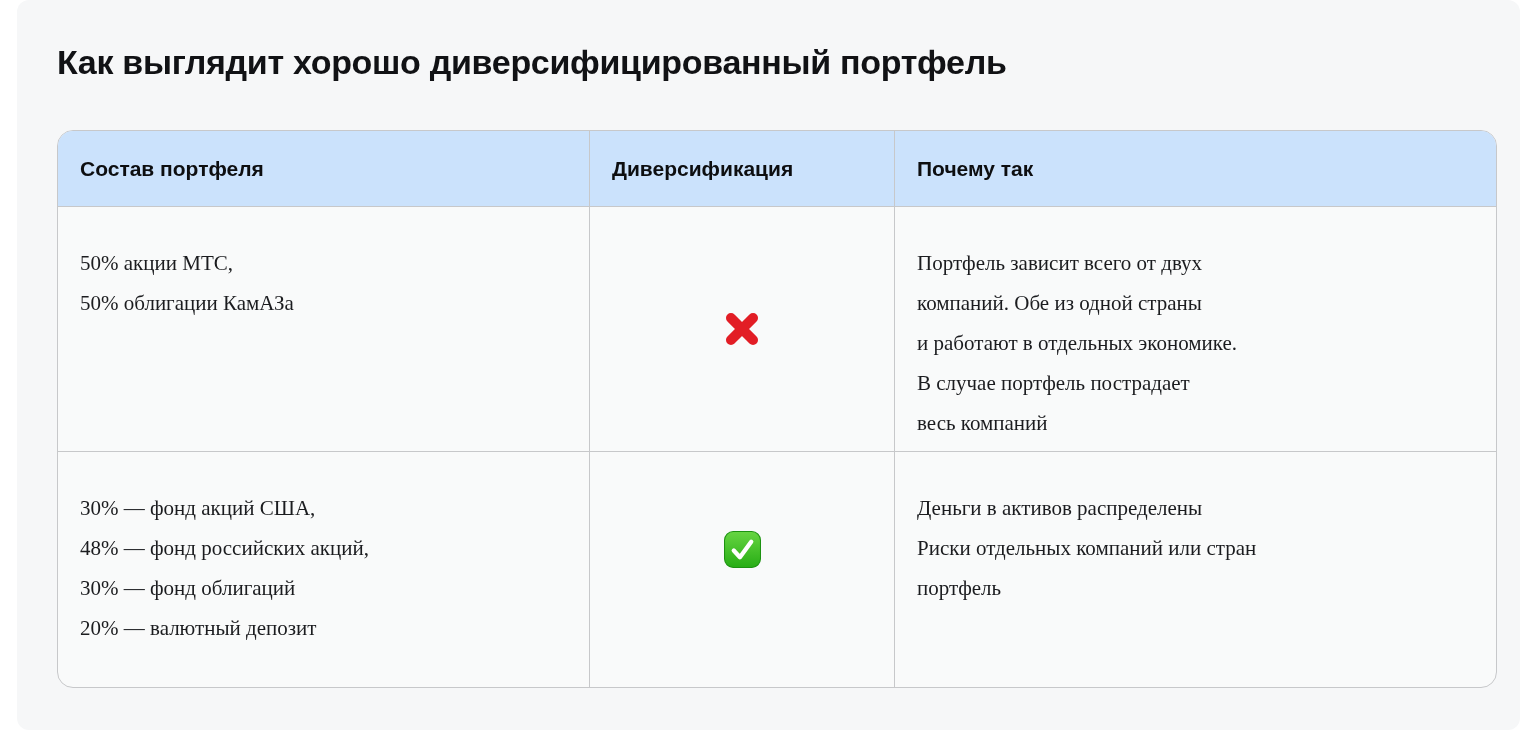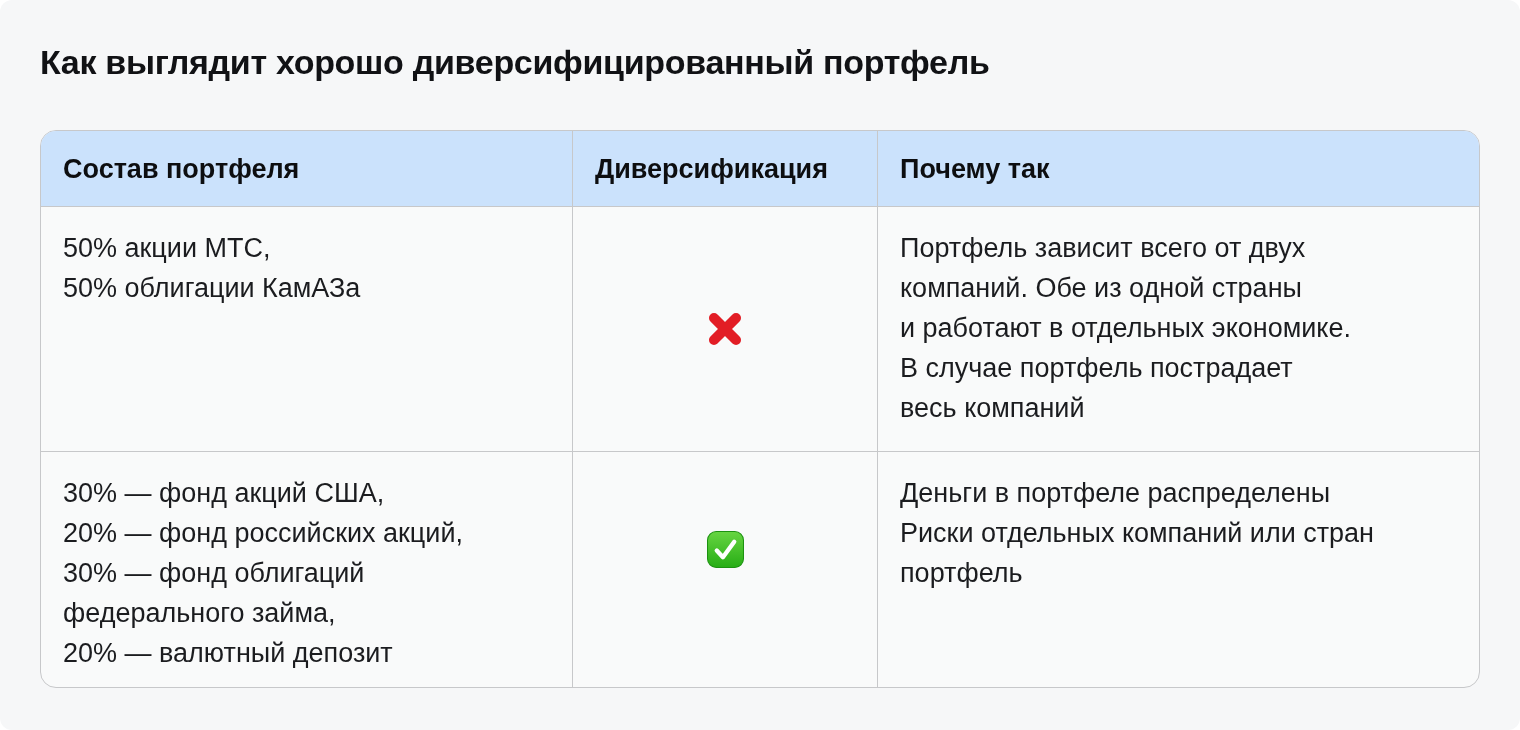--- a/index.html
+++ b/index.html
@@ -18,20 +18,21 @@
     font-family:"Liberation Sans", sans-serif;
     color:var(--text);
     position:relative;
     overflow:hidden;
   }
   .card{
     position:absolute;
     inset:0;
     background:var(--card-bg);
     border-radius:12px;
+    margin-left:17px;
   }
   .page-title{
     position:absolute;
     left:40px;
     top:42px;
     font-size:34px;
     line-height:1.2;
     font-weight:700;
     color:var(--title);
     letter-spacing:-0.3px;
@@ -44,35 +45,36 @@
     height:558px;
     background:var(--cell-bg);
     border:1px solid var(--border);
     border-radius:16px;
     overflow:hidden;
     display:grid;
     grid-template-columns:531px 305px 1fr;
     grid-template-rows:75px 245px 1fr;
   }
   .cell{
-    font-size:27px;
+    font-size:21px;
     line-height:40px;
   }
   .cell.c2,.cell.c3{border-left:1px solid var(--border);}
   .cell.r1,.cell.r2{border-top:1px solid var(--border);}
   .head{
     background:var(--header-bg);
     font-weight:700;
     display:flex;
     align-items:center;
     padding:0 22px;
     color:#0d0e10;
   }
   .body-cell{
-    padding:21px 24px 0 22px;
+    padding:36px 24px 0 22px;
+    font-family:Liberation Serif, serif;
   }
   .icon-cell{
     display:flex;
     justify-content:center;
     align-items:flex-start;
   }
   .icon-cell.r1{padding-top:101px;}
   .icon-cell.r2{padding-top:79px;}
   .line{white-space:nowrap;}
   .cross-icon svg,.check-icon svg{display:block;}
@@ -103,39 +105,38 @@
     <div class="cell body-cell c3 r1">
       <div class="line">Портфель зависит всего от двух</div>
       <div class="line">компаний. Обе из одной страны</div>
       <div class="line">и работают в отдельных экономике.</div>
       <div class="line">В случае портфель пострадает</div>
       <div class="line">весь компаний</div>
     </div>
 
     <div class="cell body-cell c1 r2">
       <div class="line">30% — фонд акций США,</div>
-      <div class="line">20% — фонд российских акций,</div>
+      <div class="line">48% — фонд российских акций,</div>
       <div class="line">30% — фонд облигаций</div>
-      <div class="line">федерального займа,</div>
       <div class="line">20% — валютный депозит</div>
     </div>
     <div class="cell icon-cell c2 r2">
       <span class="check-icon">
         <svg width="37" height="37" viewBox="0 0 36 36" aria-hidden="true">
           <defs>
             <linearGradient id="greenGrad" x1="0" y1="0" x2="0" y2="1">
               <stop offset="0" stop-color="#67d542"></stop>
               <stop offset="1" stop-color="#27ad15"></stop>
             </linearGradient>
           </defs>
           <rect x="0.5" y="0.5" width="35" height="35" rx="8.5" fill="url(#greenGrad)" stroke="#1d9211" stroke-width="1"></rect>
           <path d="M9.5 19 L15.5 25.5 L26.5 10.5" stroke="#ffffff" stroke-width="4.2" fill="none" stroke-linecap="round" stroke-linejoin="round"></path>
         </svg>
       </span>
     </div>
     <div class="cell body-cell c3 r2">
-      <div class="line">Деньги в портфеле распределены</div>
+      <div class="line">Деньги в активов распределены</div>
       <div class="line">Риски отдельных компаний или стран</div>
       <div class="line">портфель</div>
     </div>
 
   </div>
 </div>
 
 </body></html>

